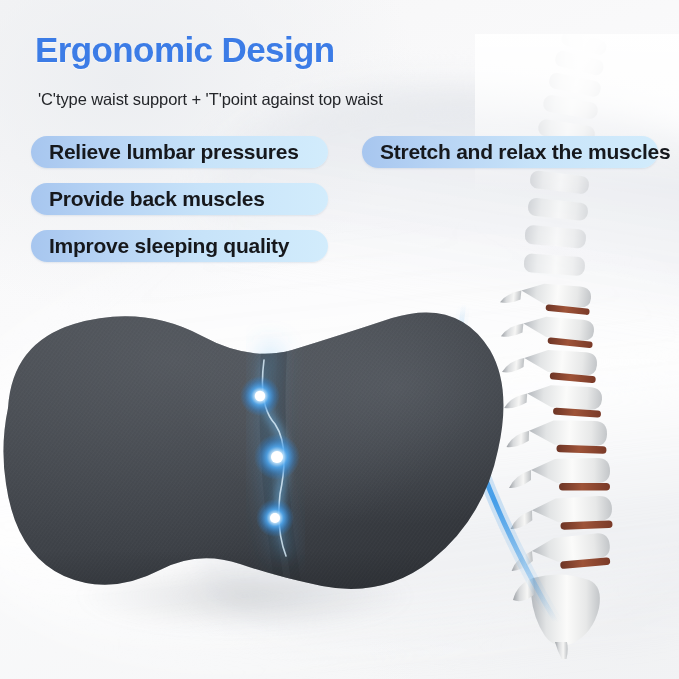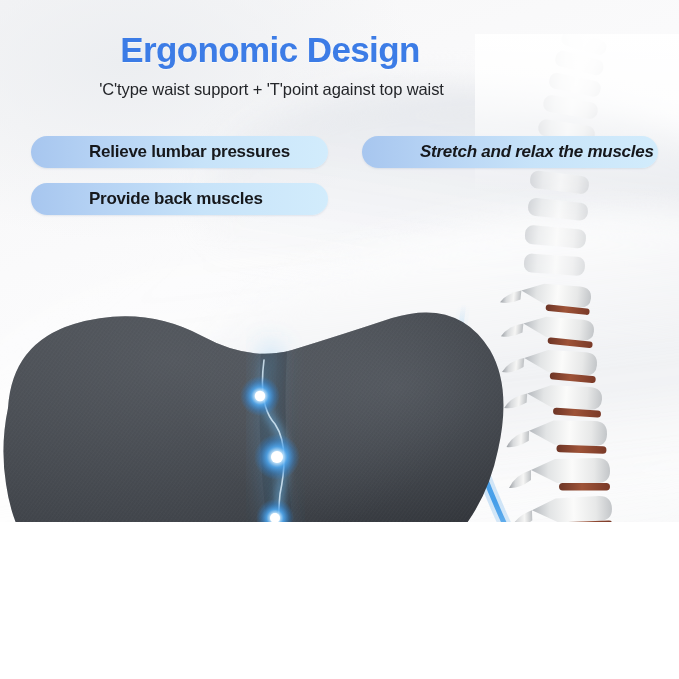--- a/index.html
+++ b/index.html
@@ -8,27 +8,26 @@
   html, body {
     width: 679px;
     height: 679px;
     overflow: hidden;
     font-family: "Liberation Sans", sans-serif;
   }
 
   .poster {
     position: relative;
     width: 679px;
-    height: 522px;
+    height: 679px;
     background:
       radial-gradient(ellipse 70% 55% at 18% 12%, #eceef1 0%, rgba(236,238,241,0) 62%),
       radial-gradient(ellipse 60% 50% at 92% 90%, #f0f1f3 0%, rgba(240,241,243,0) 65%),
       linear-gradient(160deg, #f6f6f7 0%, #fbfbfc 45%, #f4f5f6 100%);
     overflow: hidden;
-    text-align: center;
   }
 
   
   .bg-layer { position: absolute; inset: 0; pointer-events: none; }
 
   .sweep {
     position: absolute;
     border-radius: 50%;
     filter: blur(16px);
   }
@@ -57,21 +56,21 @@
   .title {
     font-size: 35px;
     font-weight: 700;
     letter-spacing: -0.6px;
     line-height: 1.05;
     color: #3c7ce6;
     text-shadow: 0 1px 0 rgba(255,255,255,0.6);
   }
 
   .subtitle {
-    margin-top: 11px;
+    margin-top: 21px;
     margin-left: 3px;
     font-size: 16.5px;
     font-weight: 400;
     color: #24262a;
     letter-spacing: -0.1px;
     white-space: nowrap;
   }
 
   
   .pill-col { position: absolute; }
@@ -83,28 +82,27 @@
     display: flex;
     align-items: center;
     border-radius: 17px;
     padding: 0 18px;
     margin-bottom: 15px;
     background: linear-gradient(90deg, #a7c6ef 0%, #b6d3f4 24%, #c7e3f9 58%, #d2ecfc 100%);
     box-shadow: 0 1px 2px rgba(80,110,150,0.13);
     white-space: nowrap;
   }
   .pill-col.left  .pill { width: 297px; }
-  .pill-col.right .pill { width: 296px; font-style: italic; }
+  .pill-col.right .pill { width: 296px; }
 
   .pill-text {
-    font-size: 17px;
+    font-size: 21px;
     font-weight: 700;
     color: #16181c;
     letter-spacing: -0.25px;
-    margin-left: 40px;
   }
 
   
   .spine-wrap {
     position: absolute;
     right: -6px;
     top: 34px;
     width: 210px;
     height: 625px;
   }
@@ -392,20 +390,23 @@
     <div class="subtitle">'C'type waist support + 'T'point against top waist</div>
   </div>
 
   <div class="pill-col left">
     <div class="pill">
       <span class="pill-text">Relieve lumbar pressures</span>
     </div>
     <div class="pill">
       <span class="pill-text">Provide back muscles</span>
     </div>
+    <div class="pill">
+      <span class="pill-text">Improve sleeping quality</span>
+    </div>
   </div>
 
   <div class="pill-col right">
     <div class="pill">
       <span class="pill-text">Stretch and relax the muscles</span>
     </div>
   </div>
 
 </div>
 

